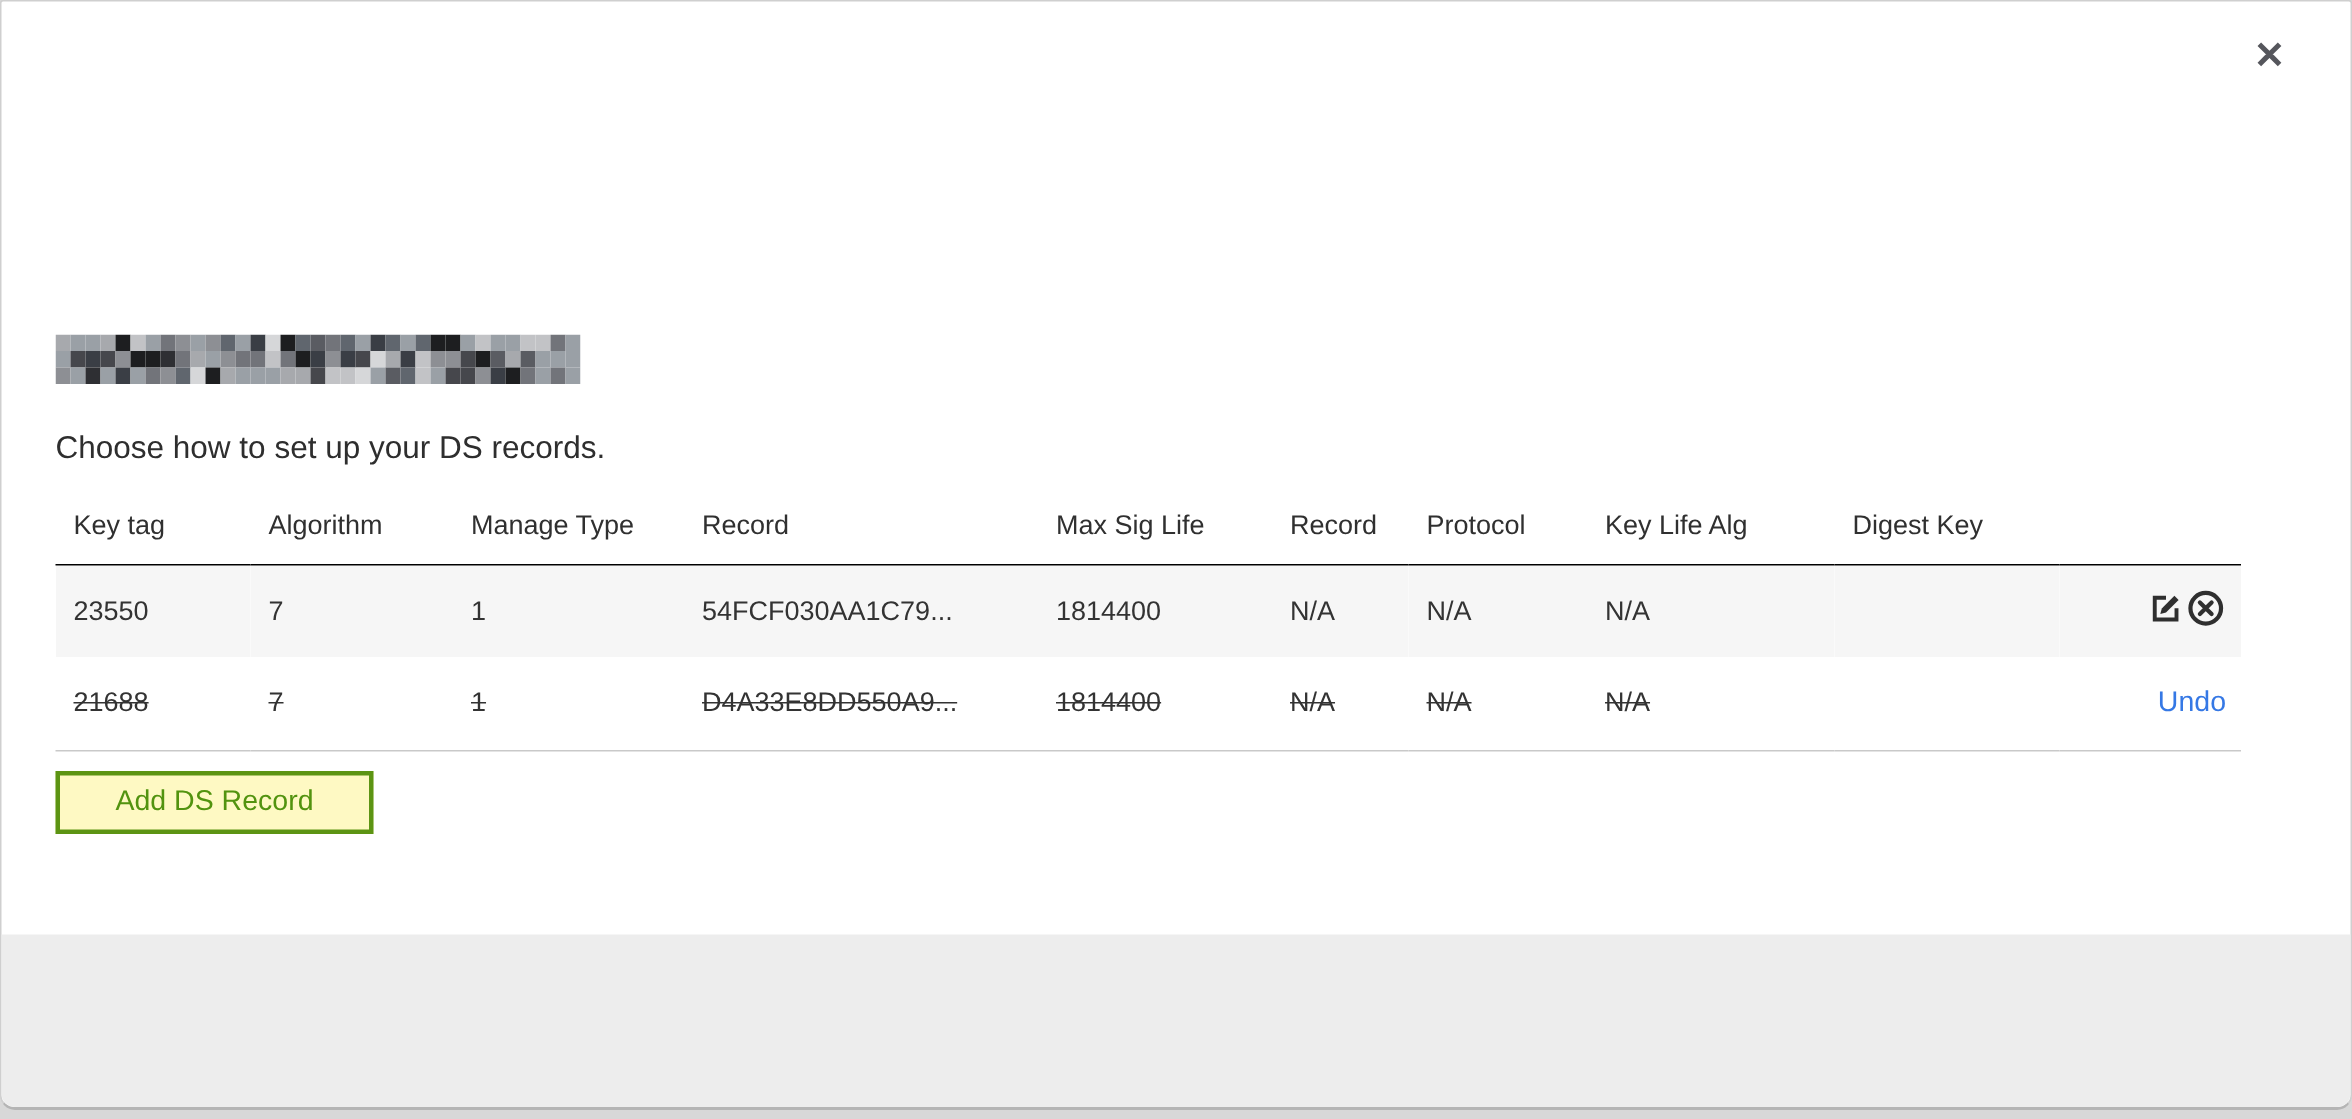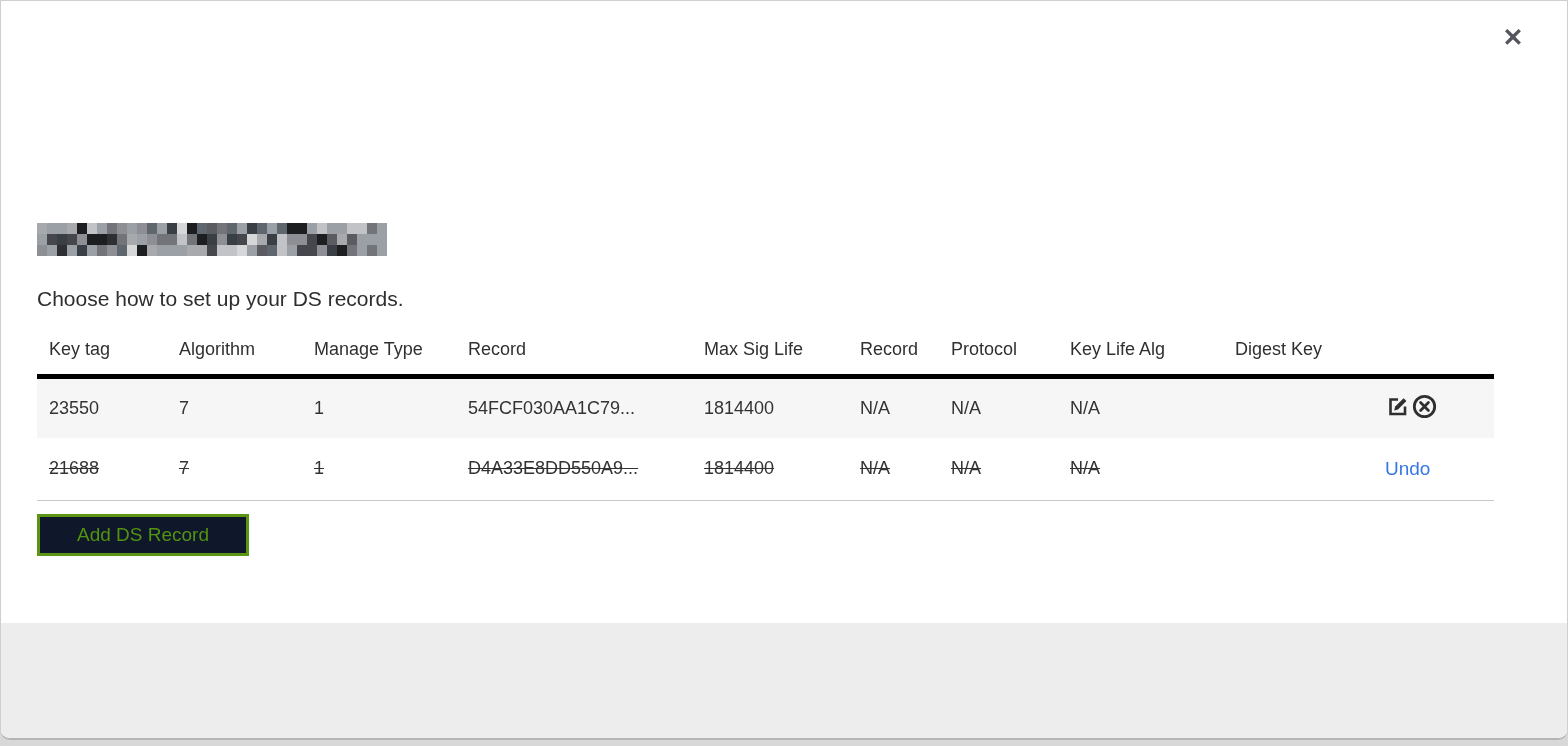--- a/index.html
+++ b/index.html
@@ -31,30 +31,30 @@
     border-collapse:collapse; table-layout:fixed;
   }
   .ds-table th {
     height:50px; text-align:left; font-weight:400; font-size:18px; color:#303030;
     padding-left:12px; vertical-align:middle; white-space:nowrap;
   }
   .ds-table td {
     height:62px; font-size:18px; color:#333333; padding-left:12px;
     vertical-align:middle; white-space:nowrap; overflow:hidden;
   }
-  tr.row-normal  { background:#f6f6f6; border-top:5px solid #000000; }
+  tr.row-normal  { background:#f6f6f6; border-top:1px solid #000000; }
   tr.row-deleted { background:#ffffff; border-bottom:1px solid #c9c9c9; }
   tr.row-deleted td .val { text-decoration:line-through; }
-  td.actions { text-align:left; padding-right:10px; }
+  td.actions { text-align:right; padding-right:10px; }
   .row-icons { display:inline-flex; align-items:center; gap:1px; cursor:pointer; }
   .row-icons svg { display:block; }
   .undo-link { color:#3578e5; font-size:19px; text-decoration:none; cursor:pointer; }
   .add-btn {
     position:absolute; left:36px; top:513px; width:212px; height:42px;
-    background:#0f172a; border:3px solid #5c9413; color:#52930f;
+    background:#fef9c3; border:3px solid #5c9413; color:#52930f;
     font-size:19px; font-family:"Liberation Sans", sans-serif; cursor:pointer;
   }
   .footer {
     position:absolute; left:0; top:622px; right:0; bottom:0;
     background:#ededed; border-radius:0 0 9px 9px;
   }
 </style>
 </head>
 <body>
 

